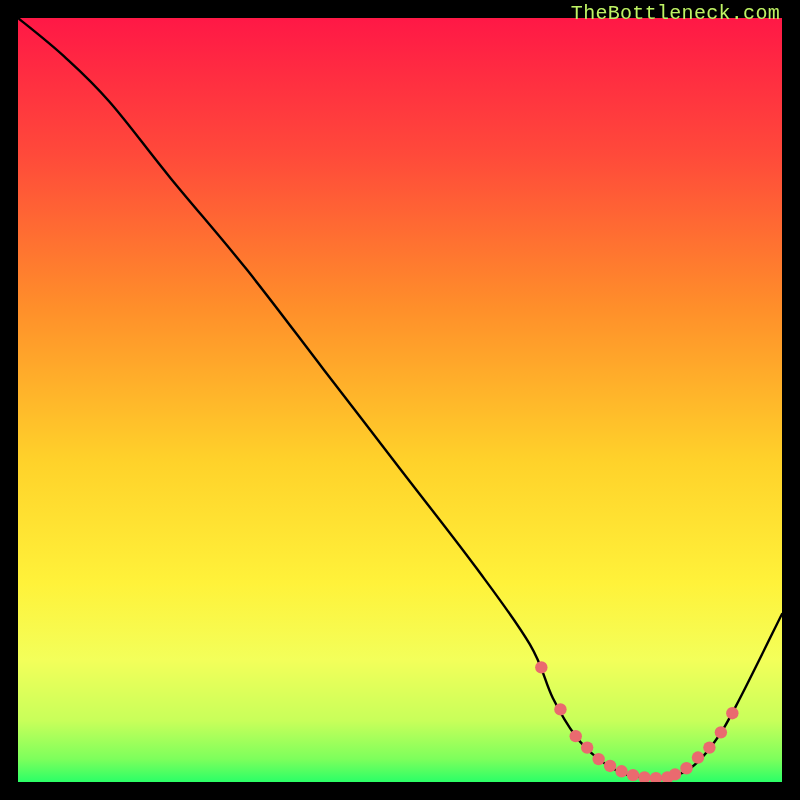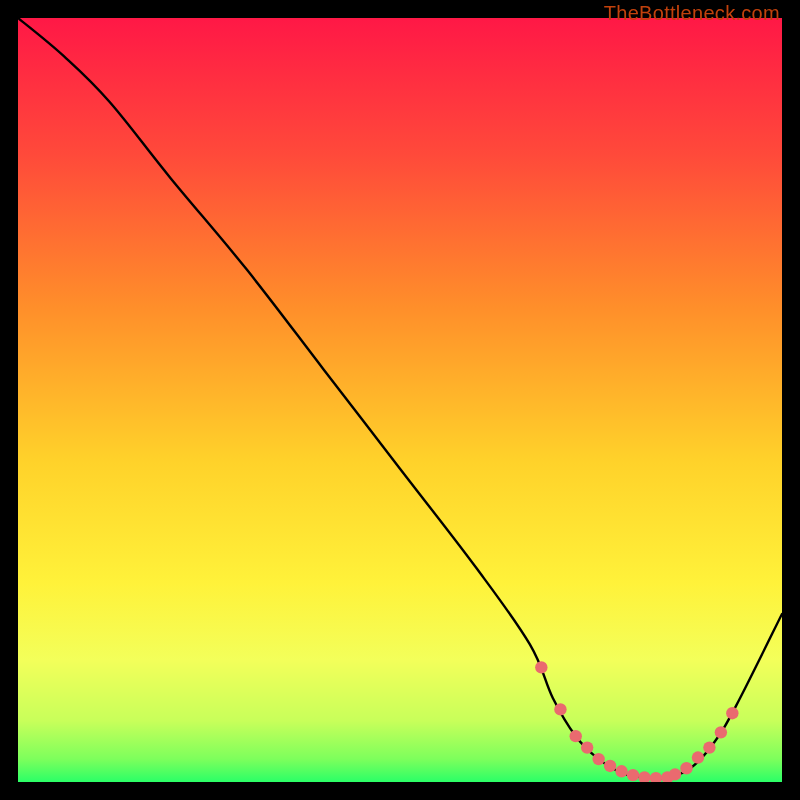--- a/index.html
+++ b/index.html
@@ -15,23 +15,23 @@
     left: 18px;
     top: 18px;
     width: 764px;
     height: 764px;
     background: #000;
   }
   .attribution {
     position: absolute;
     right: 20px;
     top: 2px;
-    font-family: Liberation Sans, sans-serif;
+    font-family: Liberation Mono, monospace;
     font-size: 20px;
-    color: #c2410c;
+    color: #bef264;
     font-weight: 500;
     letter-spacing: 0.3px;
   }
   svg { display:block; }
 </style>
 </head>
 <body>
 
 <div class="frame">
   <svg class="gradient-bg" width="764" height="764" viewBox="0 0 764 764" preserveAspectRatio="none" style="position:absolute;left:0;top:0;">

